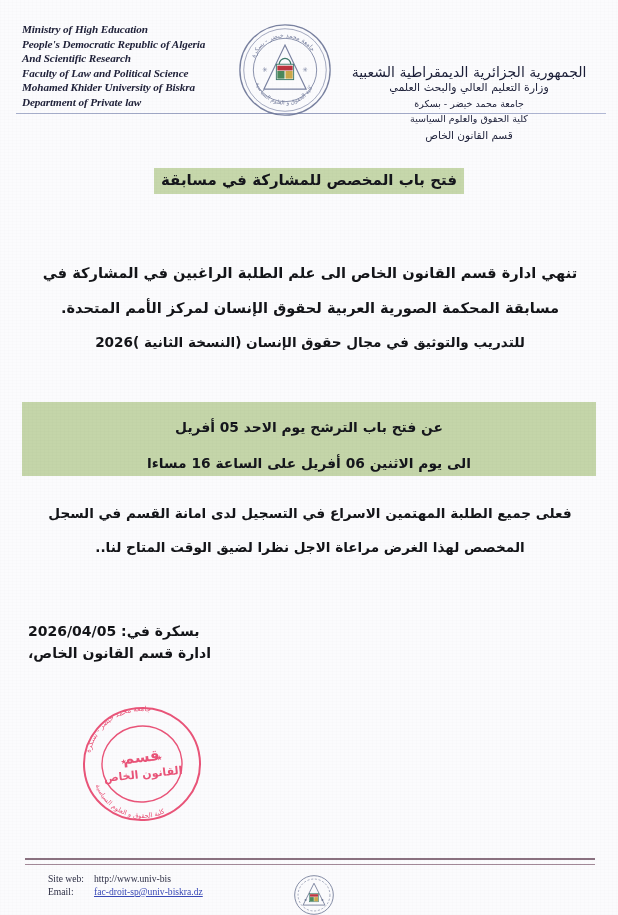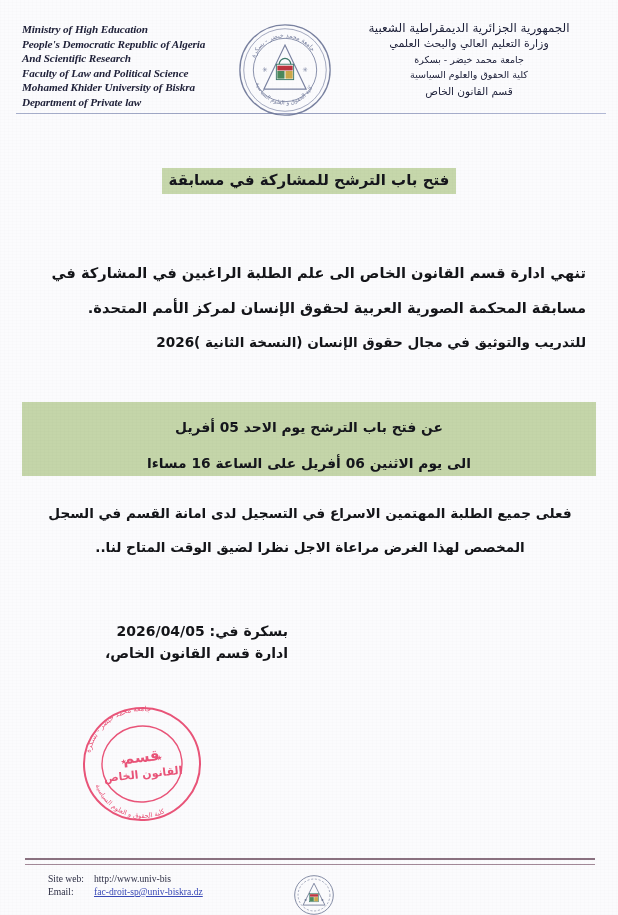--- a/index.html
+++ b/index.html
@@ -58,21 +58,21 @@
   .hdr-right {
     position: absolute;
     right: 24px;
     top: 4px;
     width: 250px;
     text-align: center;
     direction: rtl;
     color: #1c1f38;
     font-family: "DejaVu Sans", "Liberation Sans", sans-serif;
   }
-  .hdr-right .l1 { font-size: 12px; line-height: 16px; }
+  .hdr-right .l1 { font-size: 14px; line-height: 16px; margin-top: 44px; }
   .hdr-right .l2 { font-size: 11px; line-height: 16px; }
   .hdr-right .l3 { font-size: 9.5px; line-height: 15px; letter-spacing: .6px; }
   .hdr-right .l4 { font-size: 9.5px; line-height: 15px; letter-spacing: .3px; }
   .hdr-right .l5 { font-size: 10.5px; line-height: 19px; }
 
   .hdr-seal {
     position: absolute;
     left: 237px;
     top: 6px;
     width: 96px;
@@ -112,21 +112,21 @@
     line-height: 19px;
   }
 
   
   .para1 {
     position: absolute;
     top: 255px;
     left: 34px;
     width: 552px;
     direction: rtl;
-    text-align: right;
+    text-align: center;
     font-family: "DejaVu Sans", "Liberation Sans", sans-serif;
     font-weight: bold;
     font-size: 14.6px;
     line-height: 35px;
     color: #141519;
     letter-spacing: .1px;
   }
   .para1 .ln { display: block; white-space: nowrap; }
   .para1 .ln3 { font-size: 13.6px; }
 
@@ -166,21 +166,21 @@
   }
   .para2 .ln { display: block; white-space: nowrap; }
 
   
   .sig {
     position: absolute;
     top: 620px;
     left: 28px;
     width: 260px;
     direction: rtl;
-    text-align: right;
+    text-align: left;
     font-family: "DejaVu Sans", "Liberation Sans", sans-serif;
     font-weight: bold;
     font-size: 14px;
     color: #141519;
   }
   .sig .date { display: block; line-height: 22px; white-space: nowrap; }
   .sig .dept { display: block; line-height: 22px; white-space: nowrap; }
 
   
   .stamp {
@@ -271,21 +271,21 @@
       <path id="arcBot" d="M18 54 A32 32 0 0 0 82 54" fill="none"></path>
       <text font-size="6" fill="#6f7899" font-family="DejaVu Sans, sans-serif">
         <textPath href="#arcBot" startOffset="10%">كلية الحقوق و العلوم السياسية</textPath>
       </text>
     </svg>
   </div>
 
   <div class="rule-top"></div>
 
   <div class="title-wrap">
-    <span class="title-hl">فتح باب الترشح للمشاركة في مسابقة</span>
+    <span class="title-hl">فتح باب المخصص للمشاركة في مسابقة</span>
   </div>
 
   <div class="para1">
     <span class="ln ln1">تنهي ادارة قسم القانون الخاص الى علم الطلبة الراغبين في المشاركة في</span>
     <span class="ln ln2">مسابقة المحكمة الصورية العربية لحقوق الإنسان لمركز الأمم المتحدة.</span>
     <span class="ln ln3">للتدريب والتوثيق في مجال حقوق الإنسان   (النسخة الثانية )2026</span>
   </div>
 
   <div class="greenbox">
     <span class="gl gl1">عن فتح باب الترشح  يوم الاحد 05 أفريل</span>

